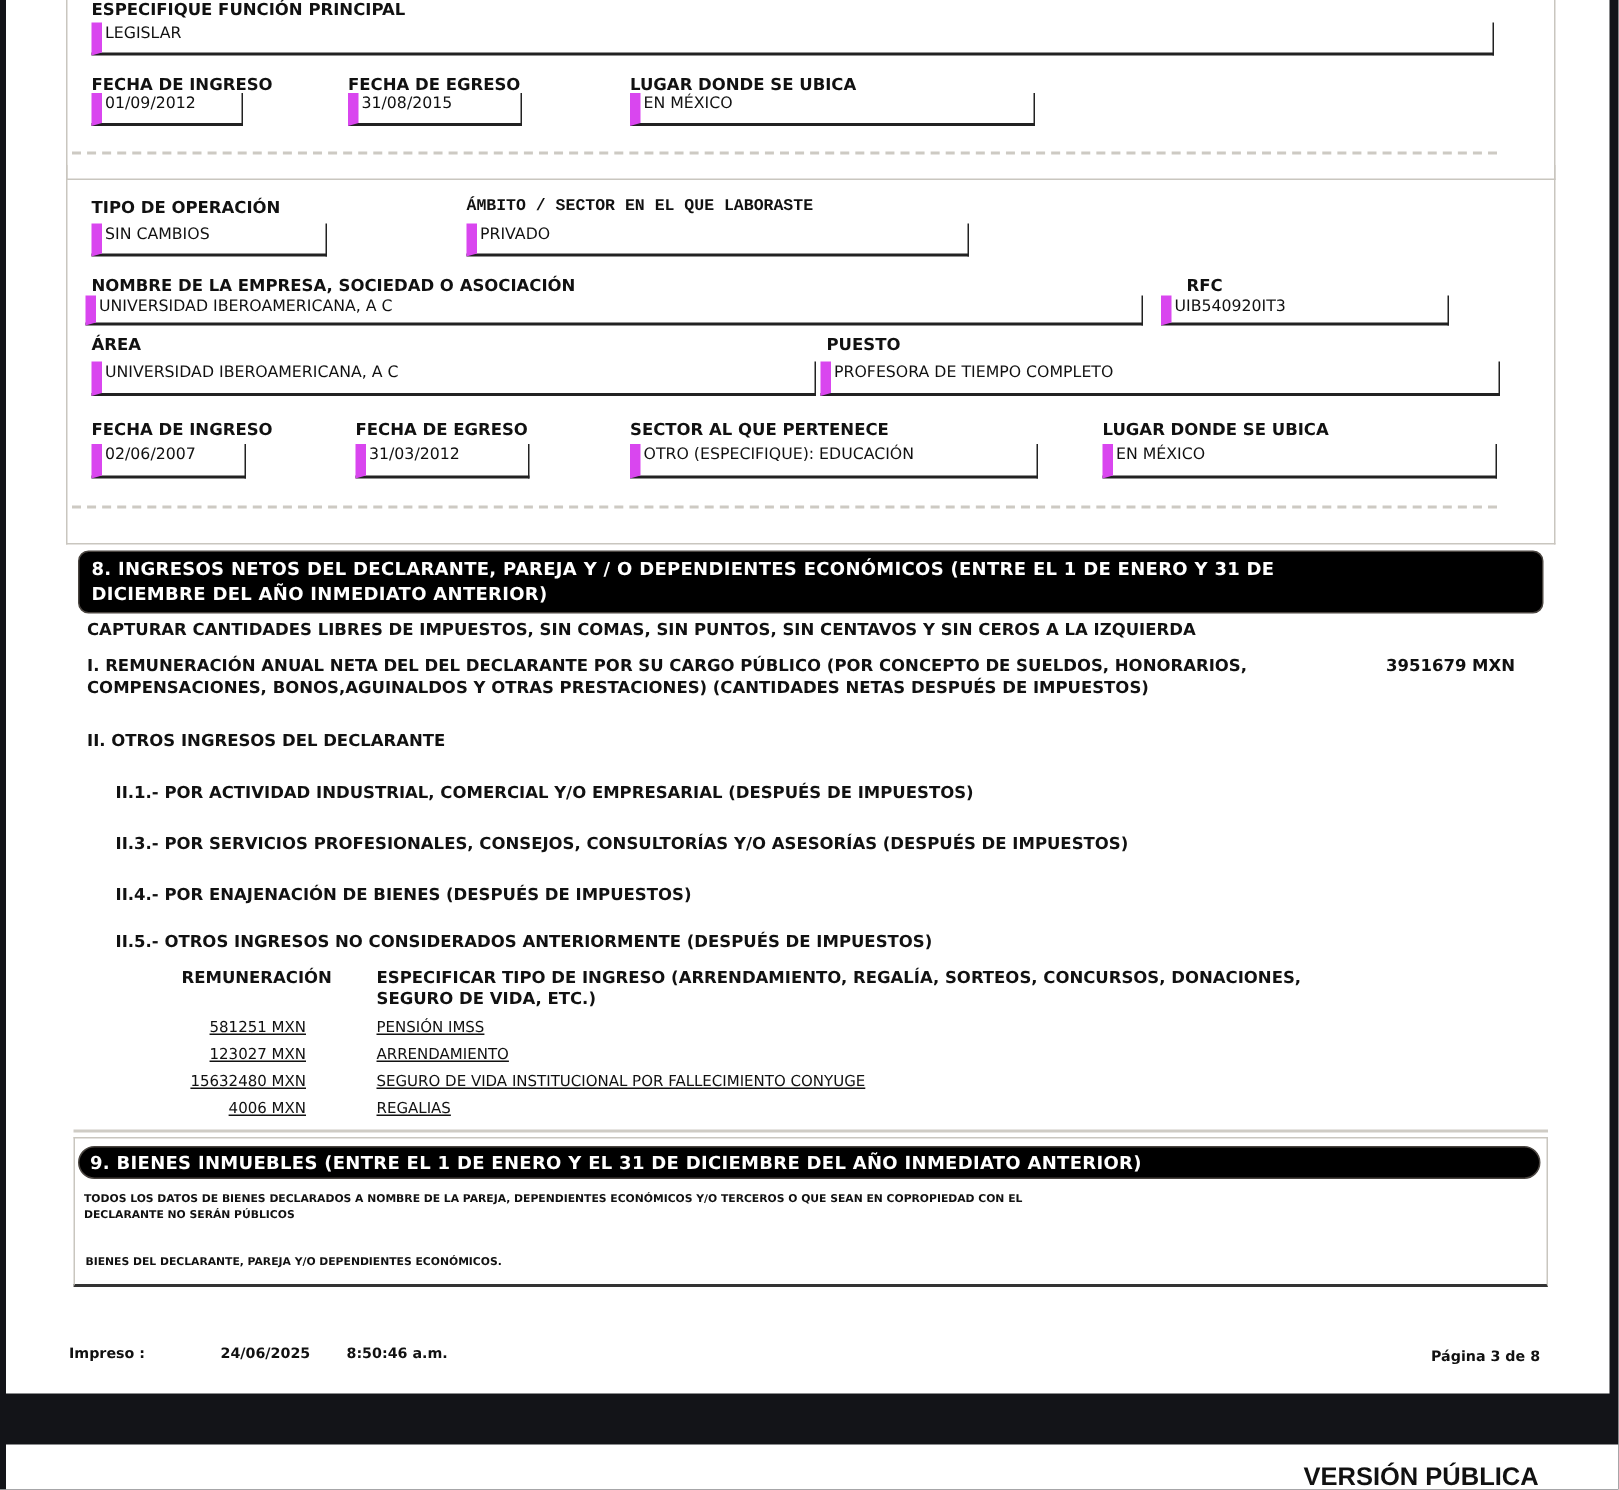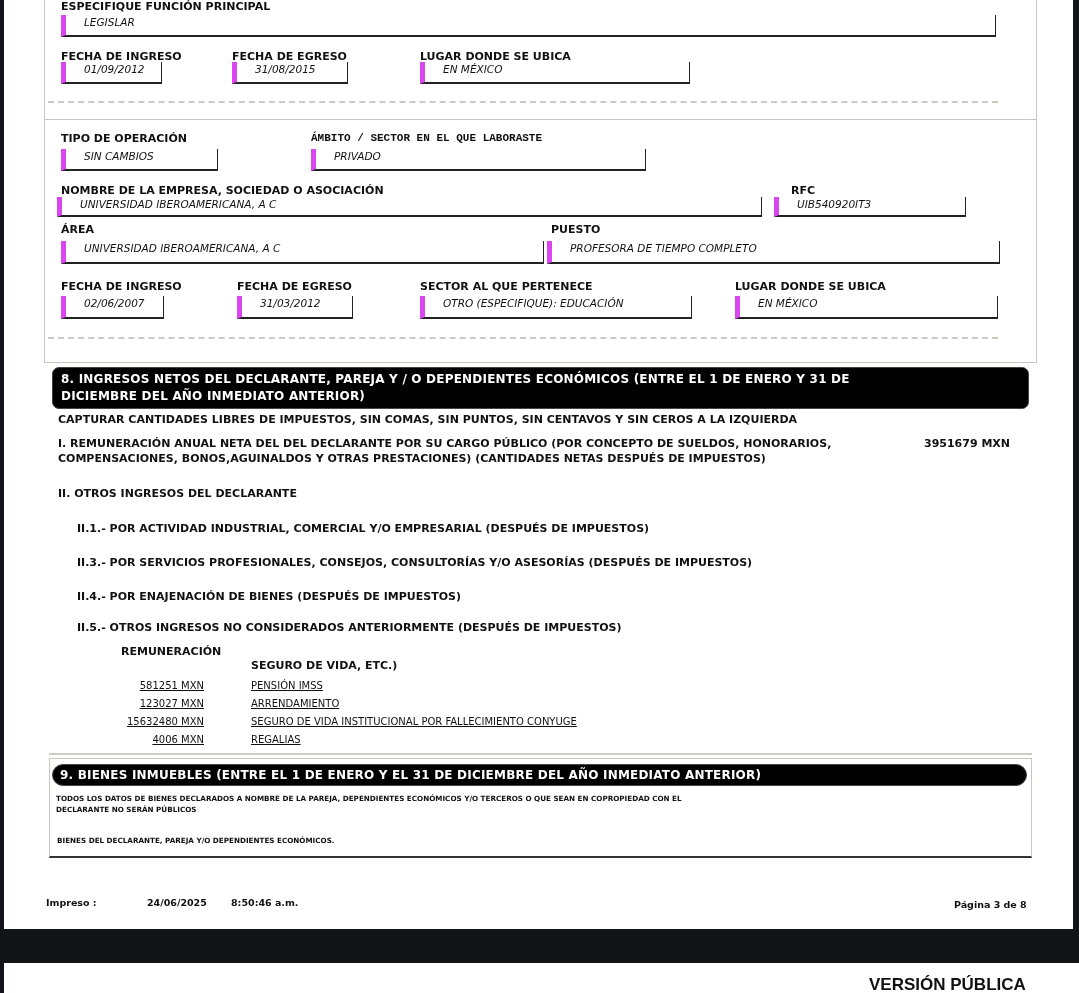--- a/index.html
+++ b/index.html
@@ -14,22 +14,22 @@
     background: #ffffff;
   }
   .page2 {
     position: absolute; left: 4px; top: 963px; width: 1075px; height: 30px;
     background: #ffffff;
   }
   .abs { position: absolute; }
   .lbl { font-weight: bold; font-size: 11px; white-space: nowrap; }
   .fld {
     position: absolute; font-size: 10.5px; white-space: nowrap;
-    border-left: 5px solid #d946ef; border-right: 1px solid #222; border-bottom: 2px solid #222;
-    padding-left: 18px; padding-top: 1px; box-sizing: border-box; font-style: italic;
+    border-left: 7px solid #d946ef; border-right: 1px solid #222; border-bottom: 2px solid #222;
+    padding-left: 2px; padding-top: 1px; box-sizing: border-box;
   }
   .box {
     position: absolute; border: 1px solid #c9c6bf; border-top: none; box-sizing: border-box;
   }
   .dash {
     position: absolute; height: 0; border-top: 2px dashed #cdcac3;
   }
   .hdr {
     position: absolute; background: #000000; color: #fff; font-weight: bold;
     font-size: 12px; border: 1px solid #4a4540; border-radius: 7px; box-sizing: border-box;
@@ -96,20 +96,21 @@
   <div class="t" style="left:54px; top:436px;">I. REMUNERACIÓN ANUAL NETA DEL  DEL DECLARANTE POR SU CARGO PÚBLICO (POR CONCEPTO DE SUELDOS, HONORARIOS,</div>
   <div class="t" style="left:920px; top:436px;">3951679 MXN</div>
 
   <div class="t" style="left:54px; top:486px;">II. OTROS INGRESOS DEL DECLARANTE</div>
   <div class="t" style="left:73px; top:521px;">II.1.- POR ACTIVIDAD INDUSTRIAL, COMERCIAL Y/O EMPRESARIAL (DESPUÉS DE IMPUESTOS)</div>
   <div class="t" style="left:73px; top:555px;">II.3.- POR SERVICIOS PROFESIONALES, CONSEJOS, CONSULTORÍAS Y/O ASESORÍAS (DESPUÉS DE IMPUESTOS)</div>
   <div class="t" style="left:73px; top:589px;">II.4.- POR ENAJENACIÓN DE BIENES (DESPUÉS DE IMPUESTOS)</div>
   <div class="t" style="left:73px; top:620px;">II.5.- OTROS INGRESOS NO CONSIDERADOS ANTERIORMENTE (DESPUÉS DE IMPUESTOS)</div>
 
   <div class="t" style="left:117px; top:644px;">REMUNERACIÓN</div>
+  <div class="t" style="left:247px; top:644px;">ESPECIFICAR TIPO DE INGRESO (ARRENDAMIENTO, REGALÍA, SORTEOS, CONCURSOS, DONACIONES,</div>
   <div class="t" style="left:247px; top:658px;">SEGURO DE VIDA, ETC.)</div>
 
   <div id="income-rows">
       <div>
         <div class="n" style="right: 869px; top: 680px; text-align: right;">581251 MXN</div>
         <div class="n" style="left: 247px; top: 680px;">PENSIÓN IMSS</div>
       </div>
       <div>
         <div class="n" style="right: 869px; top: 698px; text-align: right;">123027 MXN</div>
         <div class="n" style="left: 247px; top: 698px;">ARRENDAMIENTO</div>

